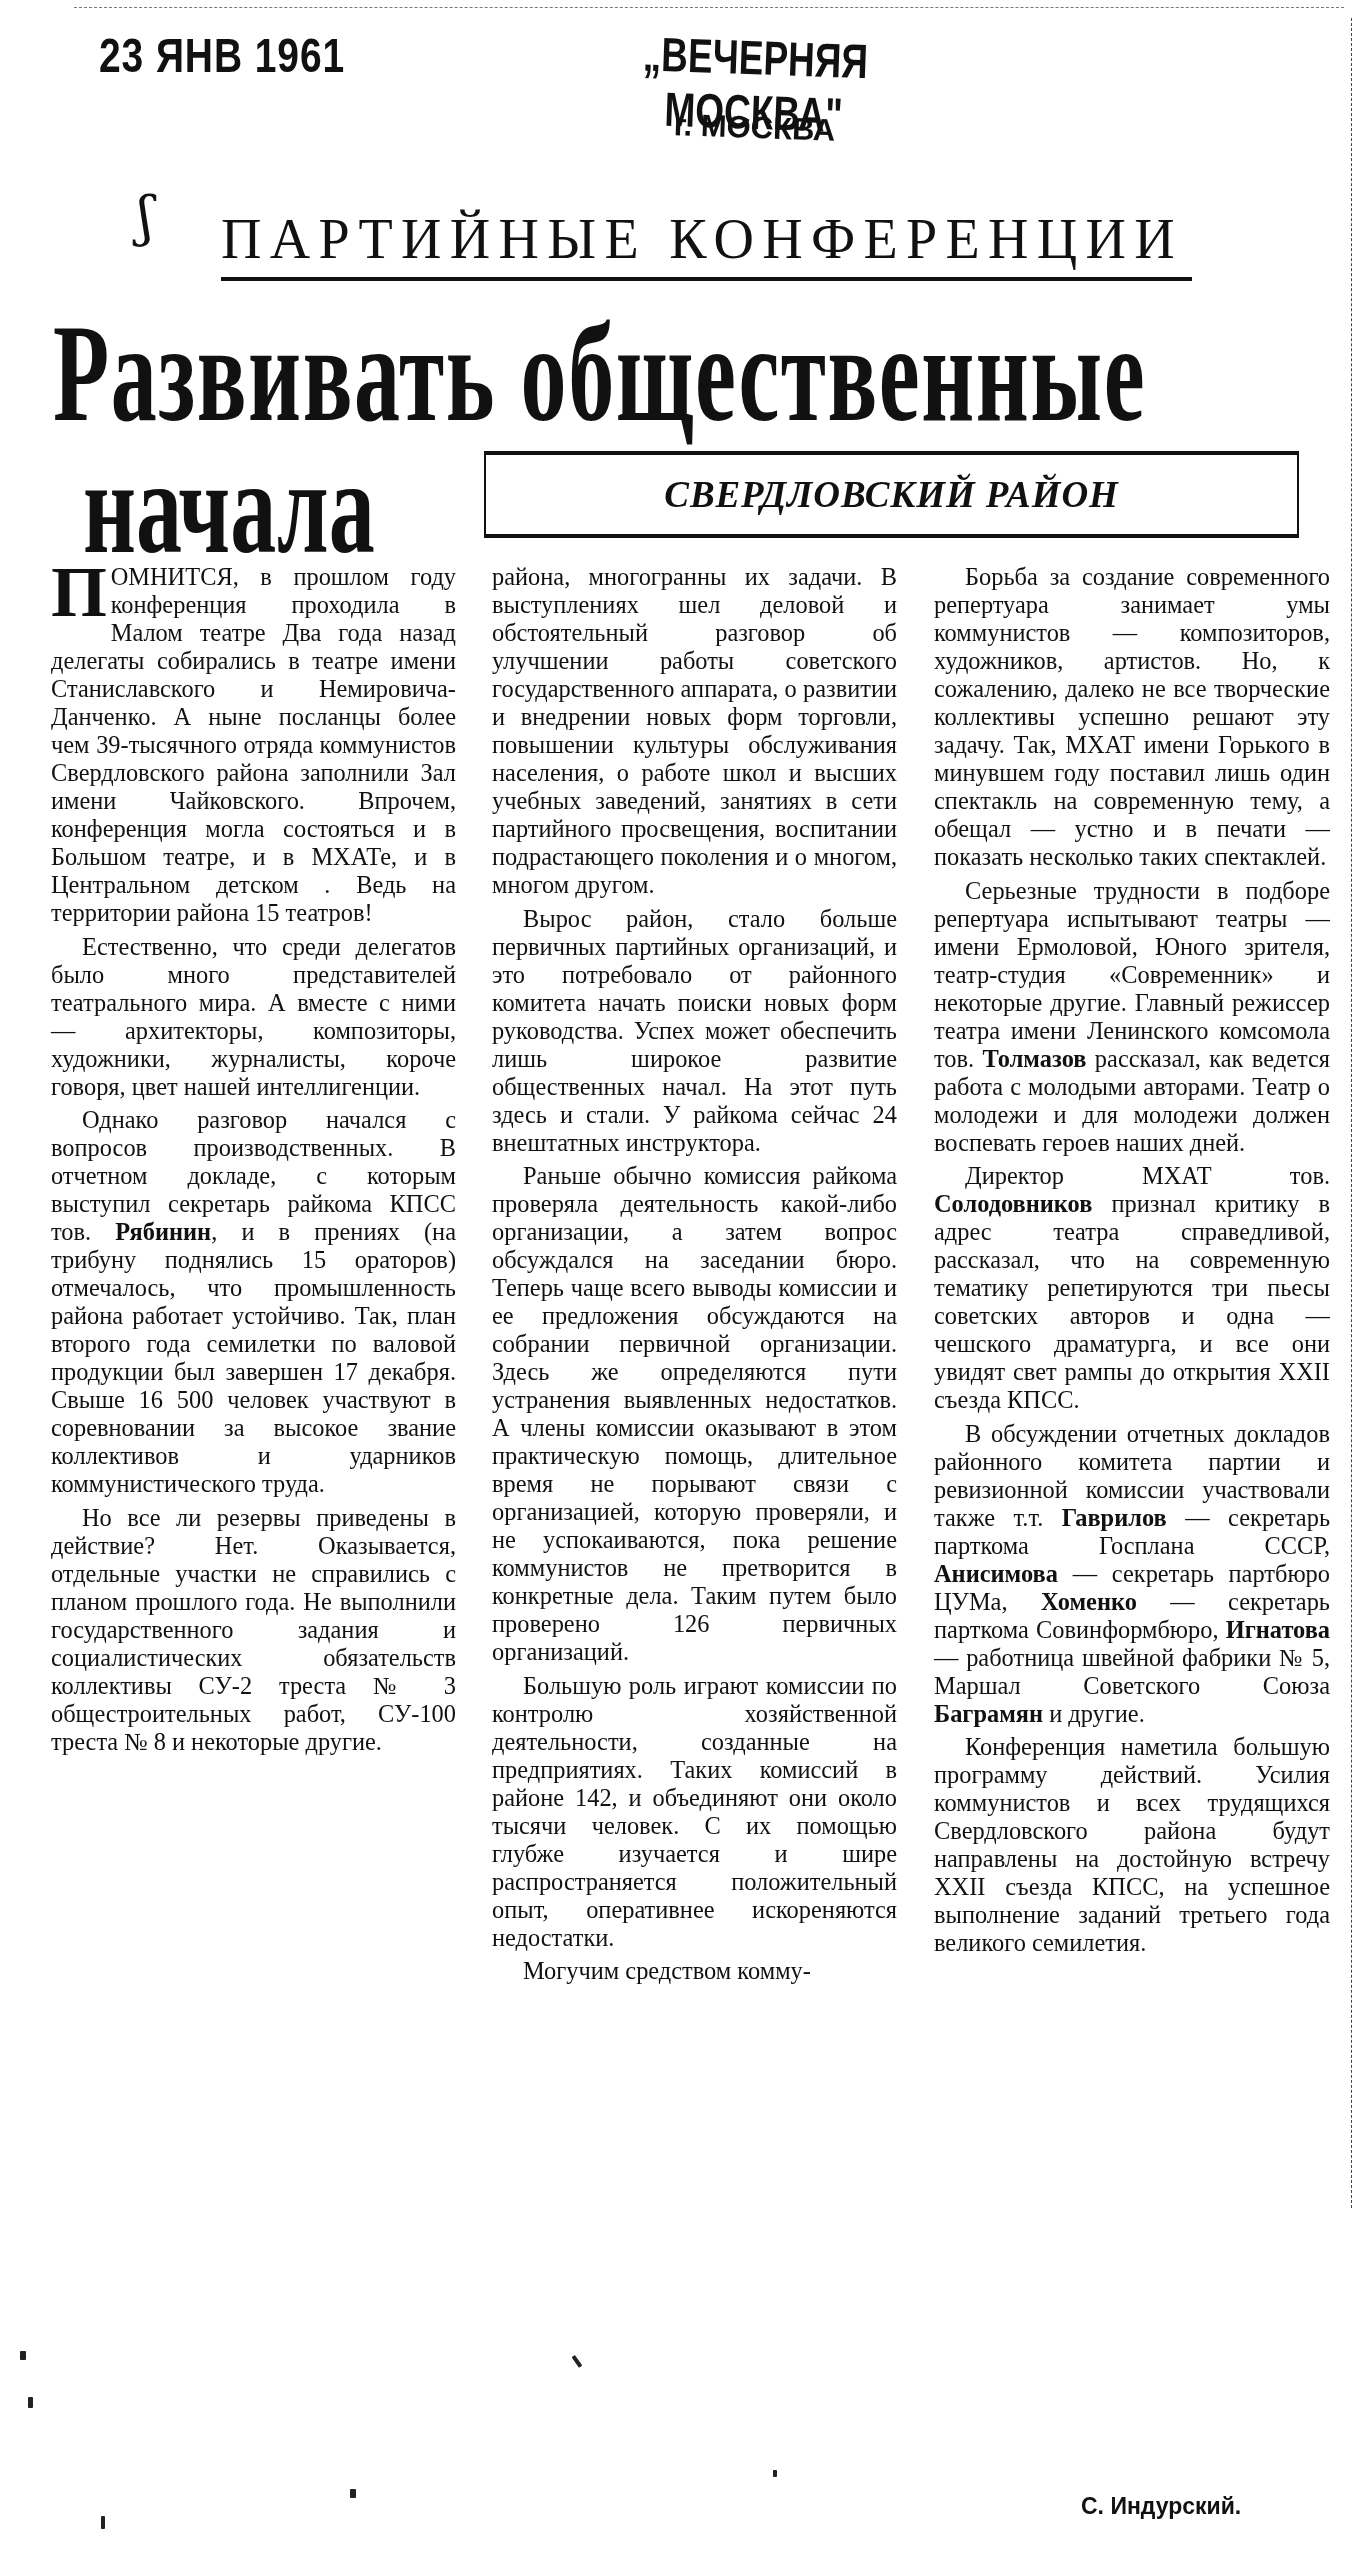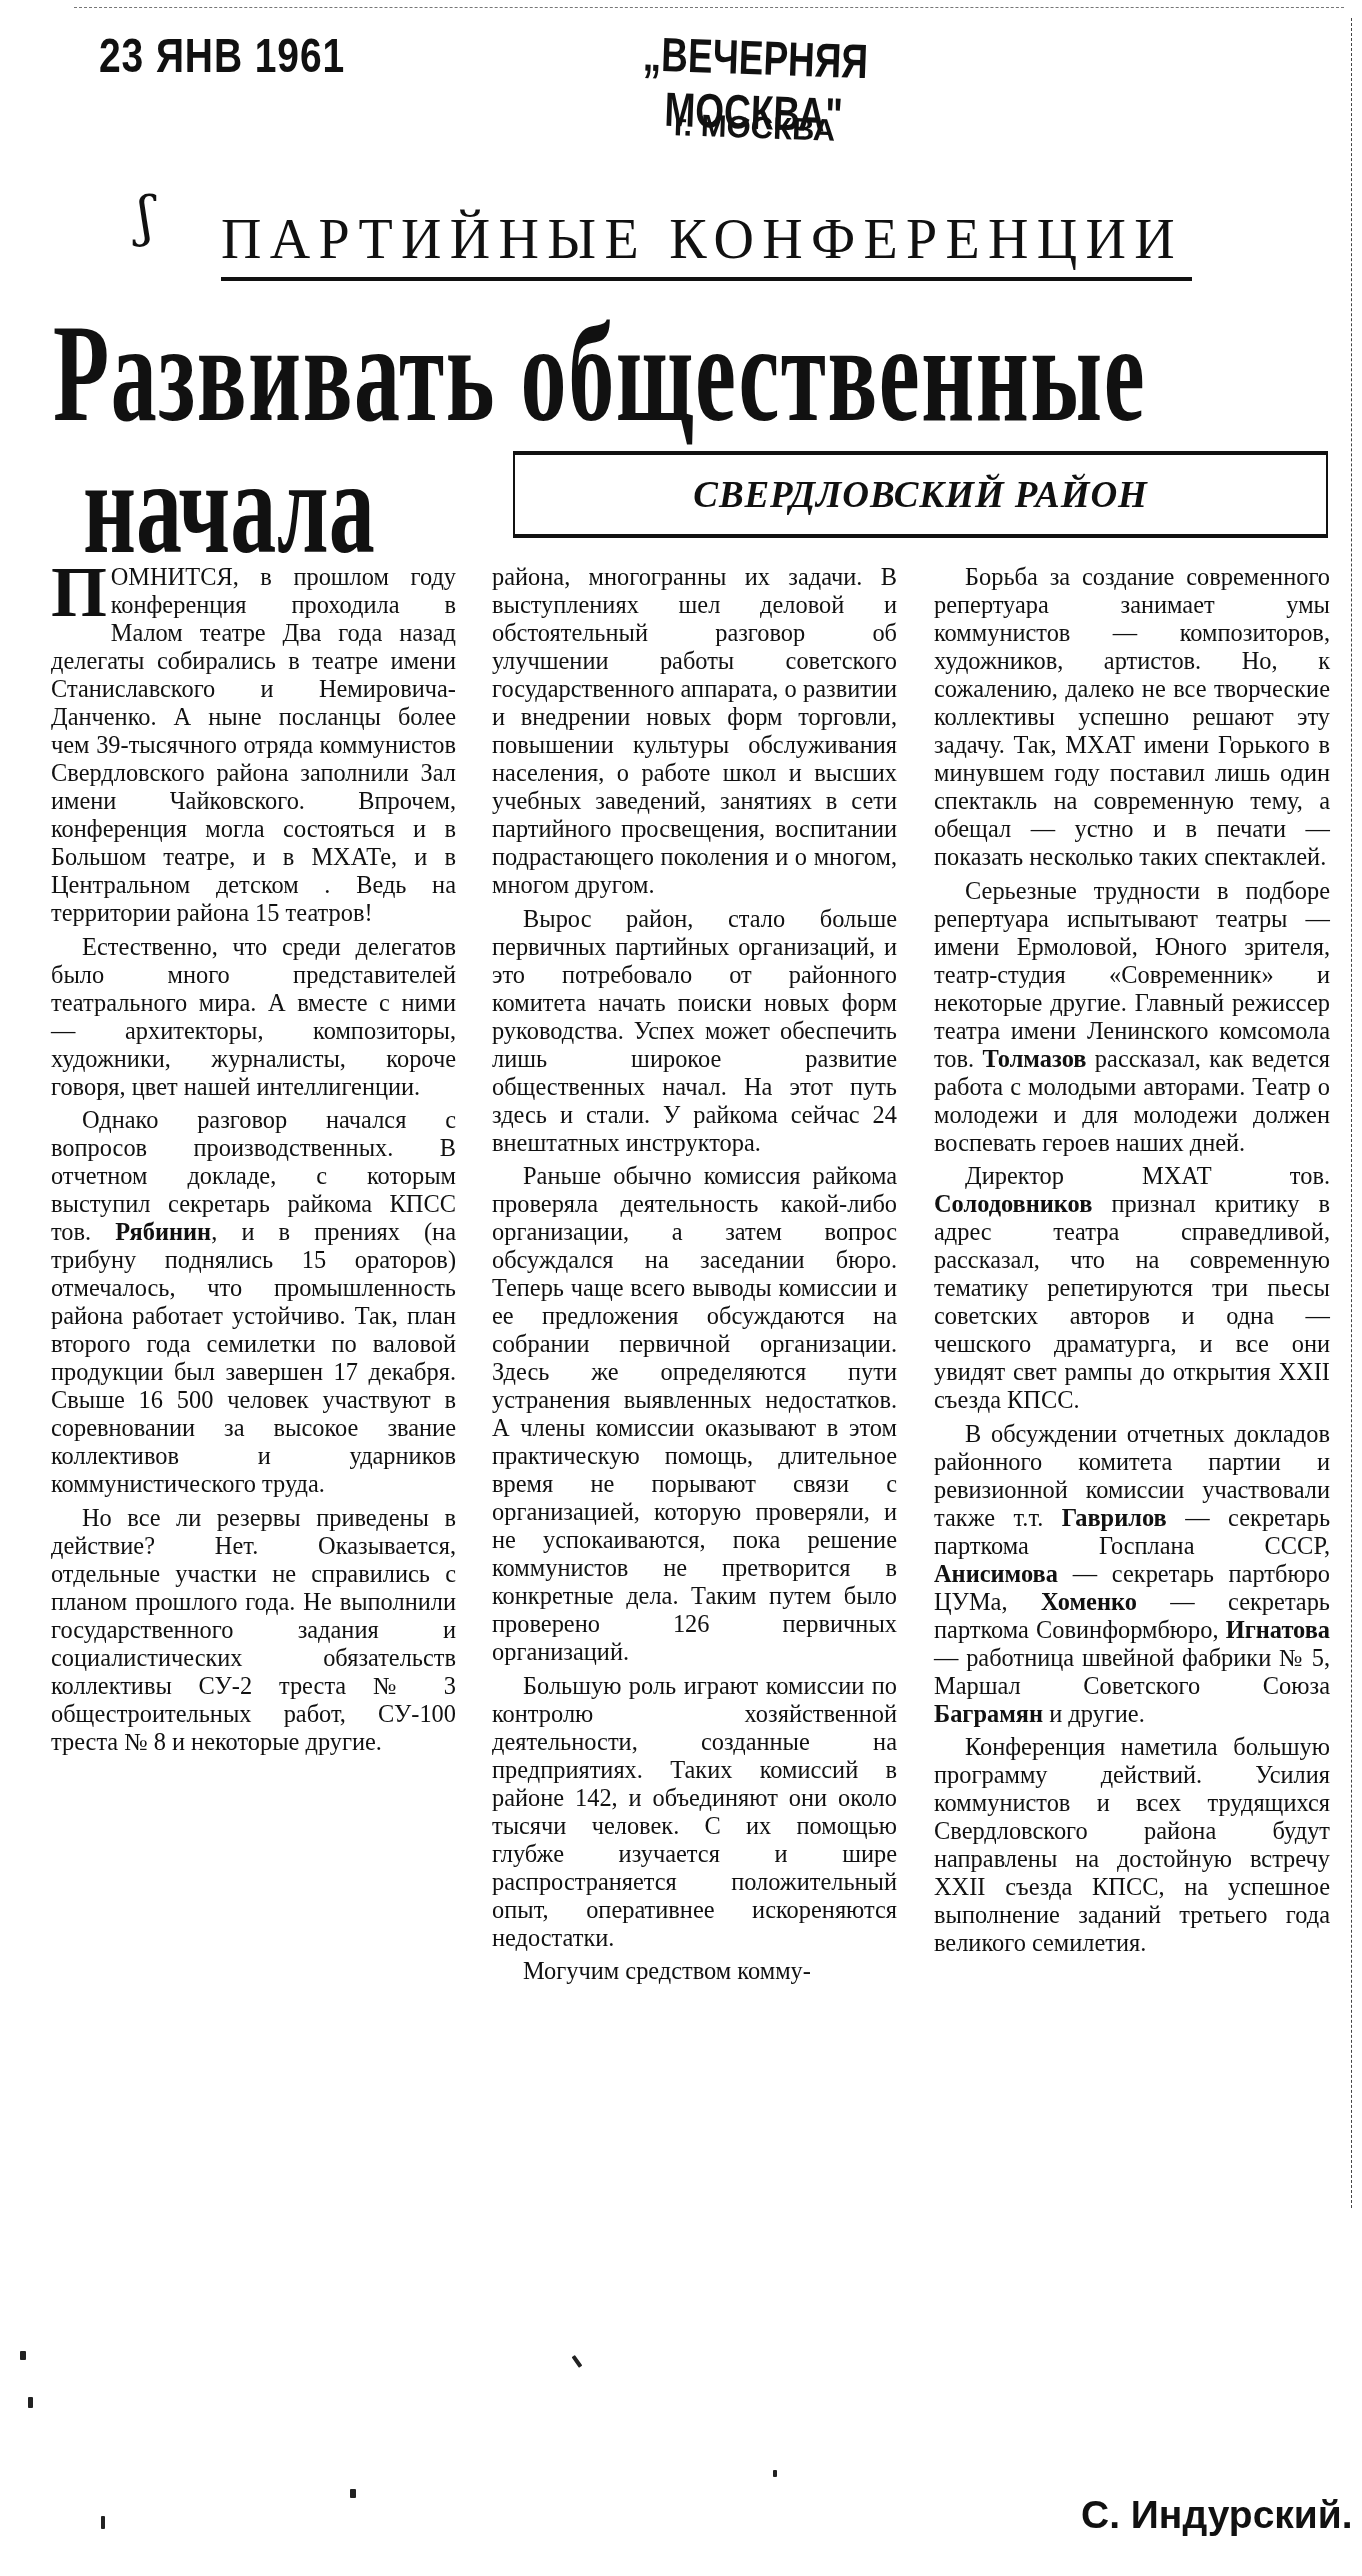--- a/index.html
+++ b/index.html
@@ -36,21 +36,21 @@
       font-size: 107px; letter-spacing: 1.8px; color: #111;
       transform: scaleX(0.86) scaleY(1.3); transform-origin: left top; white-space: nowrap;
     }
     .headline-2 {
       position: absolute; left: 83px; top: 431px;
       font-family: "Liberation Serif", serif; font-weight: bold;
       font-size: 107px; color: #111;
       transform: scaleX(0.86) scaleY(1.25); transform-origin: left top; white-space: nowrap;
     }
     .district-box {
-      position: absolute; left: 513px; top: 451px; width: 811px; height: 79px;
+      position: absolute; left: 484px; top: 451px; width: 811px; height: 79px;
       border: 2.8px solid #111; border-top-width: 4.6px; border-bottom-width: 4.6px;
       display: flex; align-items: center; justify-content: center;
       font-family: "Liberation Serif", serif; font-style: italic; font-weight: bold;
       font-size: 37px; color: #111; letter-spacing: 0.9px;
     }
     .right-edge {
       position: absolute; left: 1351px; top: 18.4px; width: 2.8px; height: 2190px;
       border-left: 1.8px dashed #444;
     }
     .top-edge {
@@ -68,21 +68,21 @@
     .col-3 { left: 883px; width: 396px; }
     .col p { margin: 0 0 5.5px 0; text-indent: 31px; hyphens: manual; }
     .col p.first { text-indent: 0; }
     .dropcap {
       float: left; font-family: "Liberation Serif", serif; font-weight: bold;
       font-size: 72px; line-height: 55px; margin: 1.8px 3.7px 0 0; padding: 0;
     }
     .col b { font-weight: bold; }
     .signature {
       position: absolute; left: 1081px; top: 2493px;
-      font-family: "Liberation Sans", sans-serif; font-weight: bold; font-size: 39px; color: #111;
+      font-family: "Liberation Sans", sans-serif; font-weight: bold; font-size: 23px; color: #111;
     }
     .speck { position: absolute; background: #222; border-radius: 0.9px; }
   </style>
 </head>
 <body>
 
 <div class="top-edge"></div>
 <div class="right-edge"></div>
 
 <div class="stamp-date">23 ЯНВ 1961</div>

